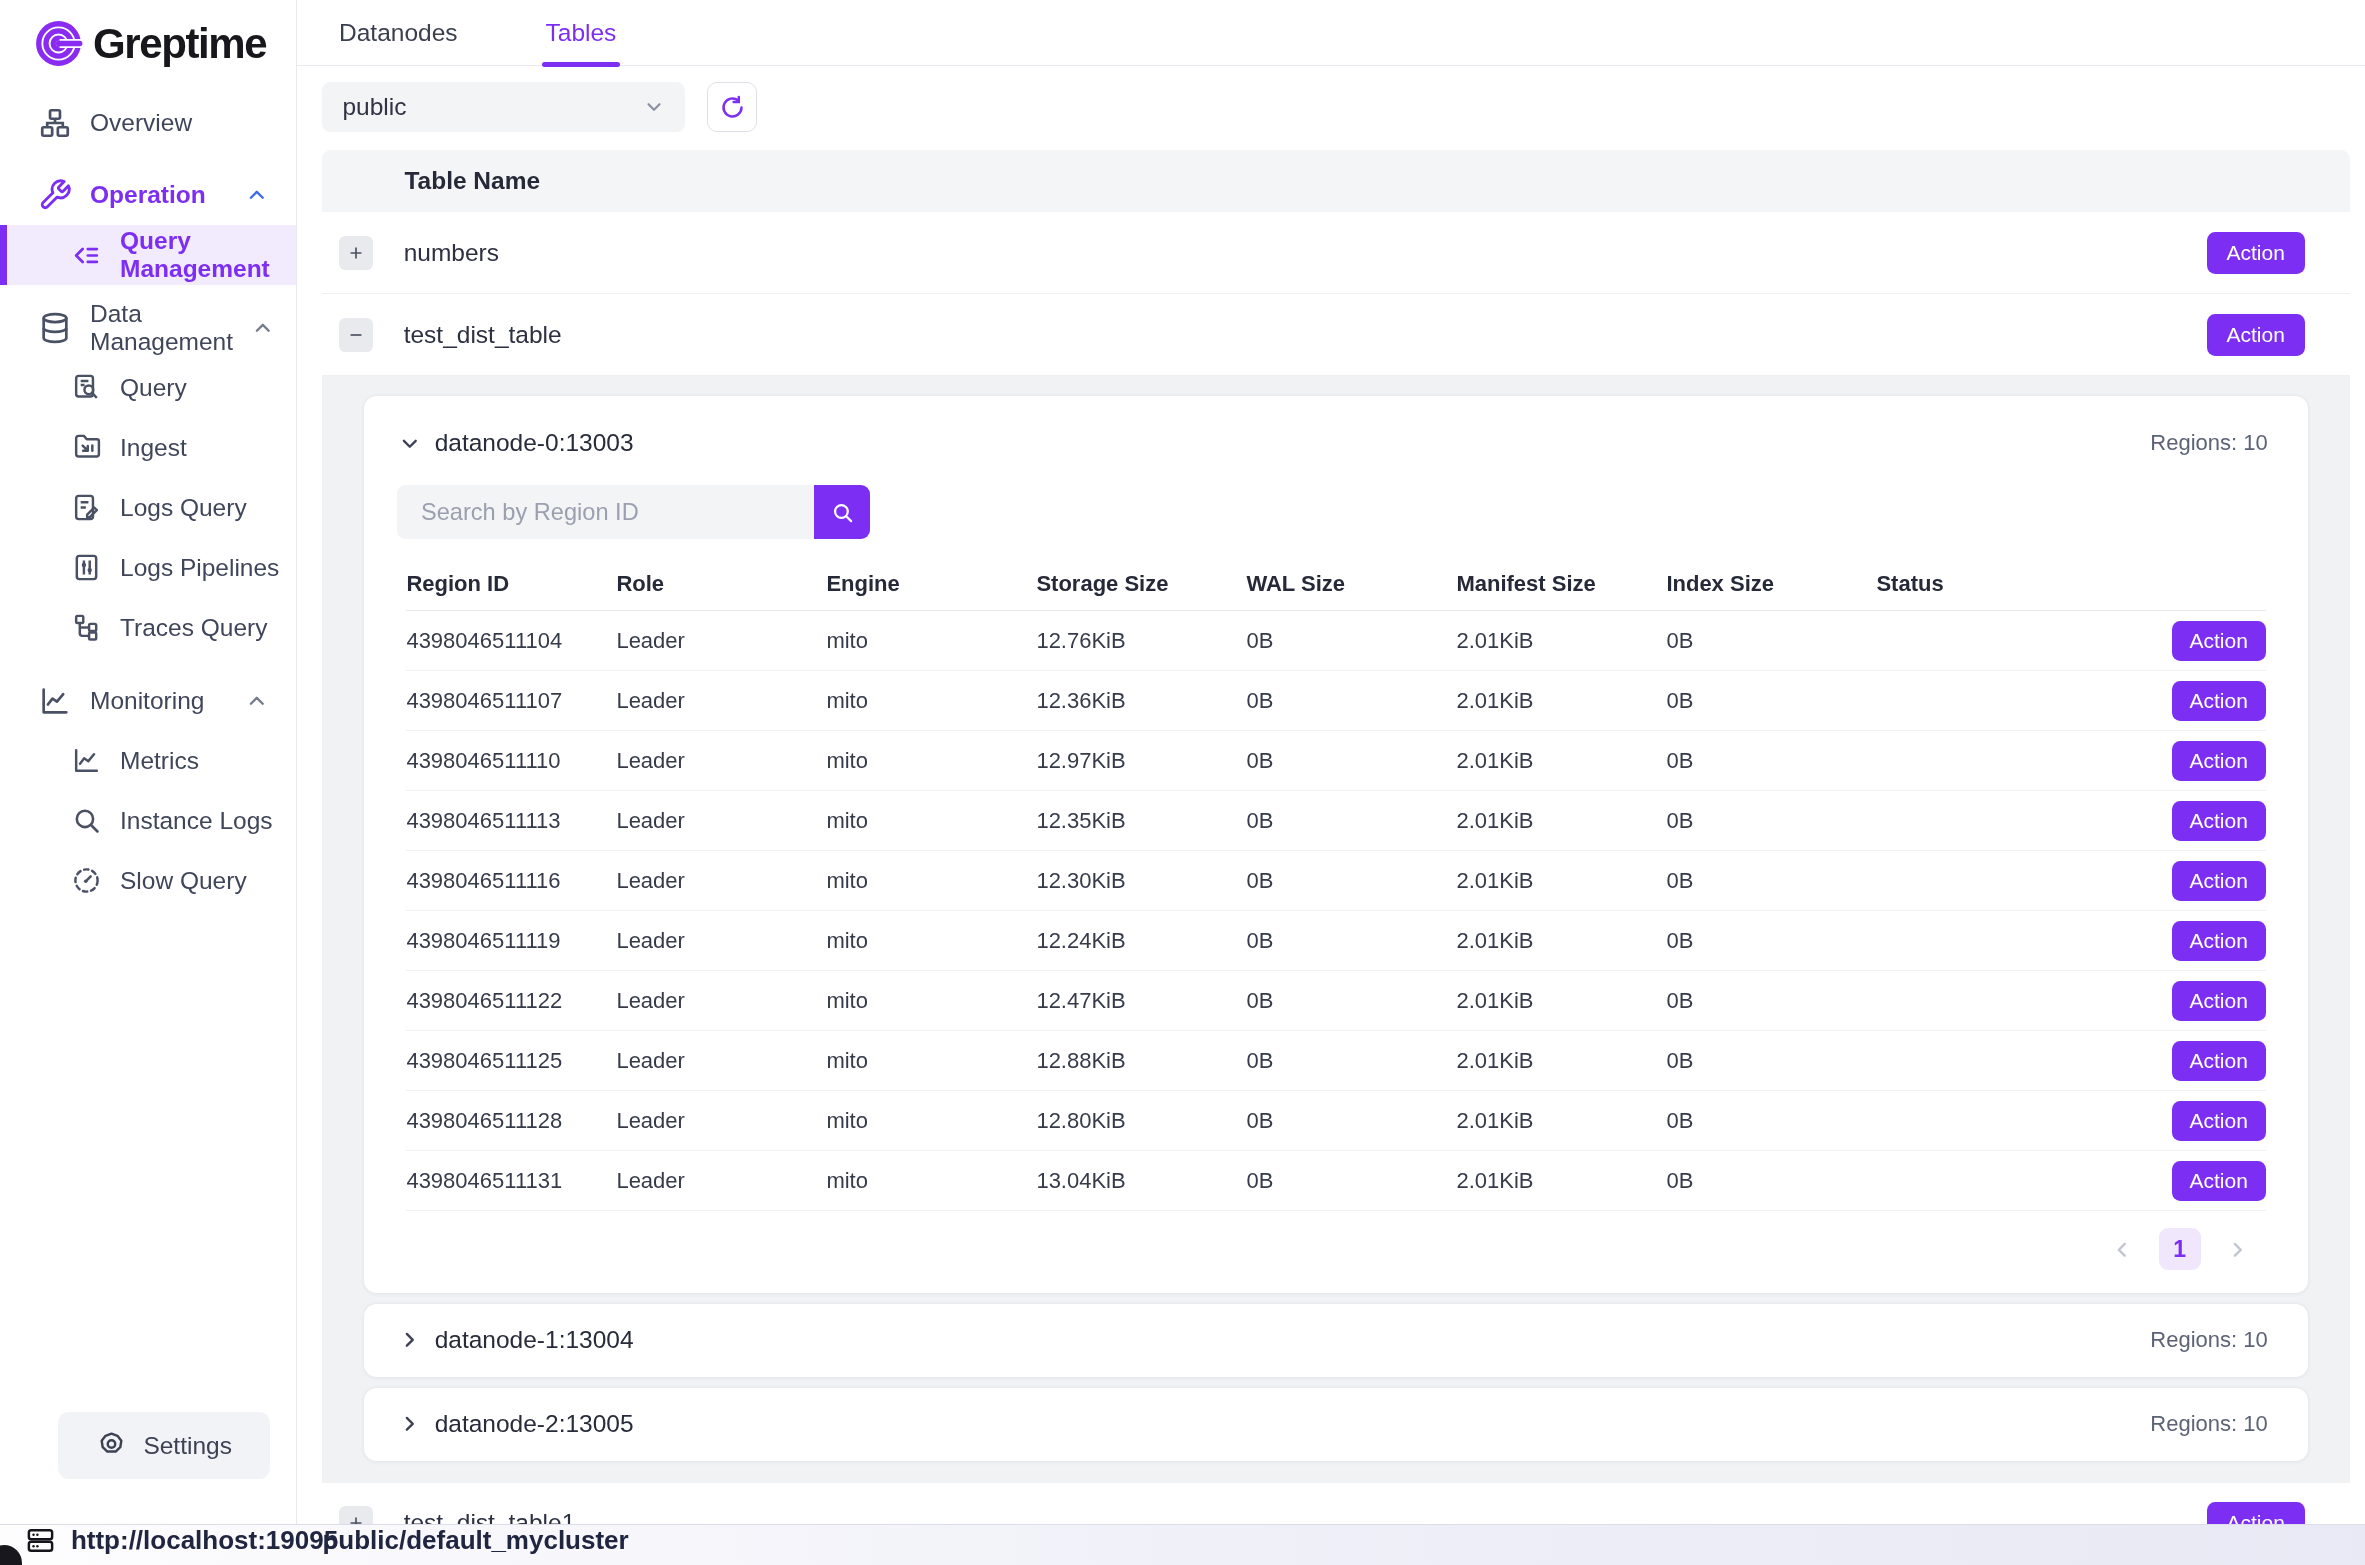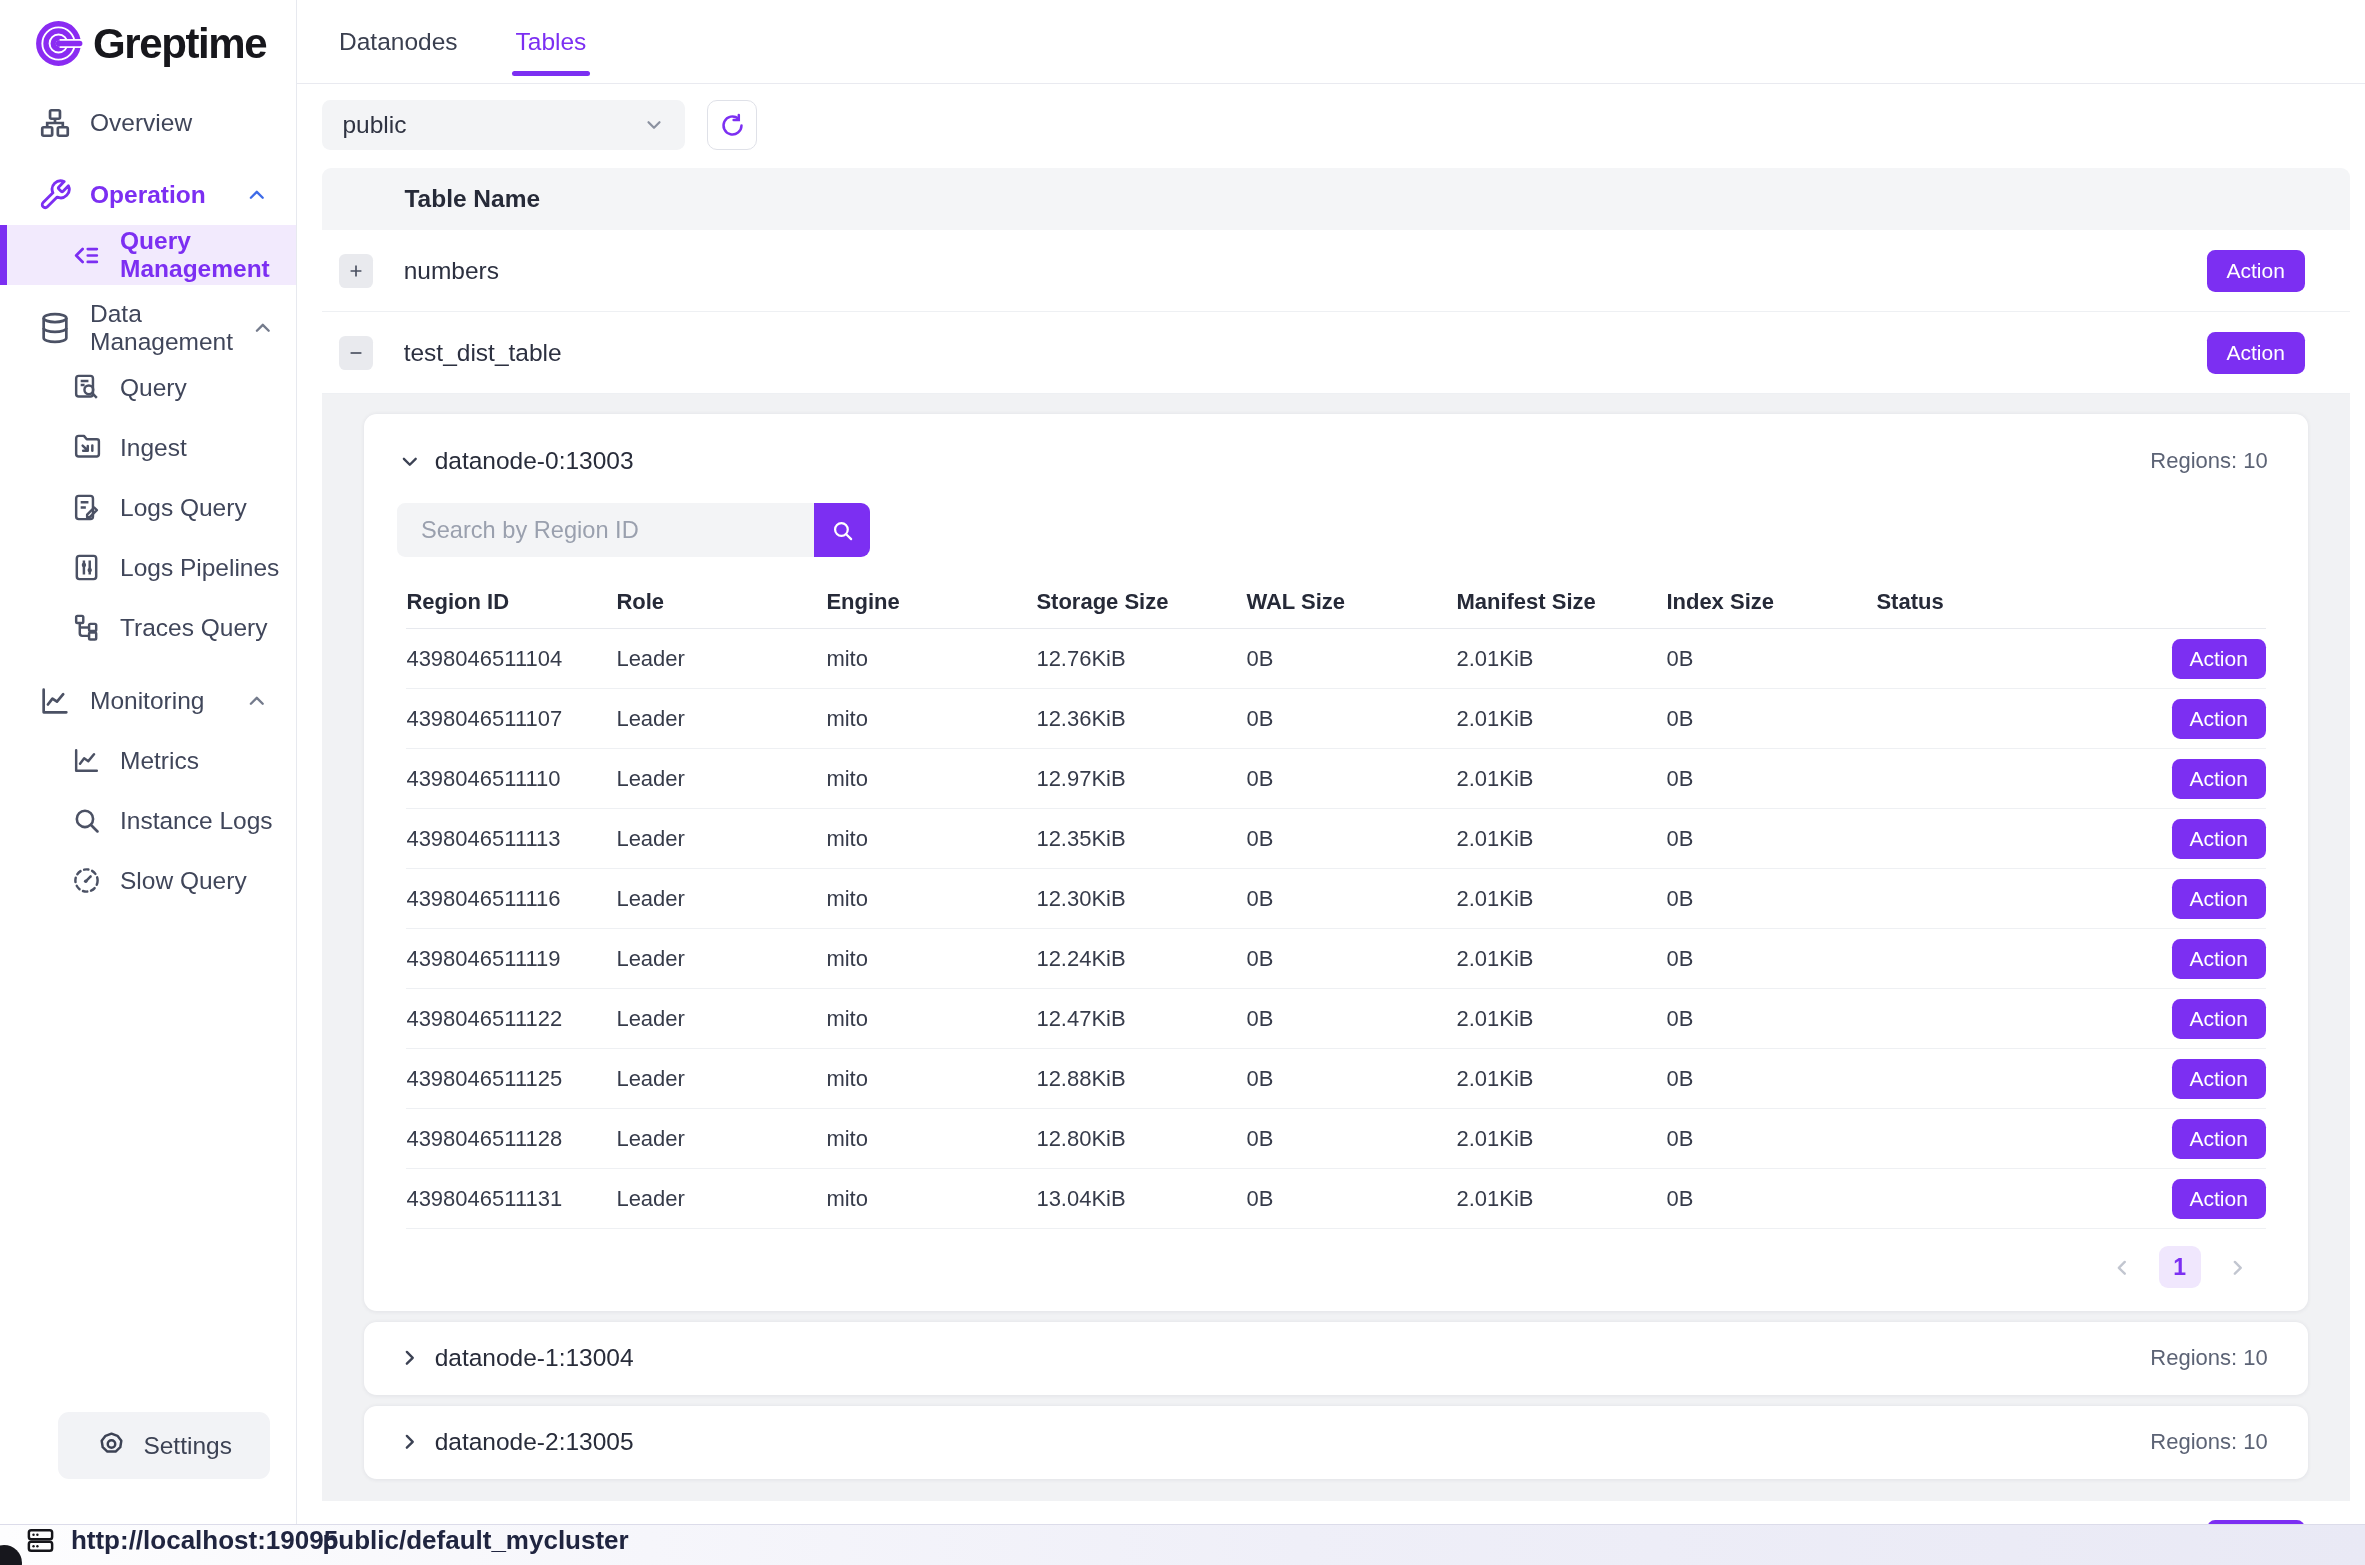--- a/index.html
+++ b/index.html
@@ -29,22 +29,22 @@
   .chev.blue { color:#3e6be8; }
   .chev svg { width:100%; height:100%; }
   .settings-wrap { margin-top:auto; padding:0 0 87px 58px; }
   .settings-btn { width:212px; height:67px; background:#f2f3f6; border:none; border-radius:11px;
     display:flex; align-items:center; justify-content:center; gap:16.3px; font-size:24.5px;
     color:#3c4254; cursor:pointer; font-family:inherit; }
   .settings-btn svg { width:31px; height:31px; color:#3c4254; }
 
   
   .main { flex:1; display:flex; flex-direction:column; position:relative; }
-  .tabbar { height:84px; border-bottom:1.8px solid #e9eaf0; display:flex; align-items:center;
-    gap:58px; padding-left:42px; flex:none; }
+  .tabbar { height:66px; border-bottom:1.8px solid #e9eaf0; display:flex; align-items:center;
+    gap:88px; padding-left:42px; flex:none; }
   .tab { font-size:24.5px; color:#3a3f4f; height:66px; display:flex; align-items:center;
     cursor:pointer; position:relative; font-weight:500; }
   .tab.active { color:#7c2ff2; }
   .tab.active::after { content:""; position:absolute; left:-3.6px; right:-3.6px; bottom:-1.8px;
     height:5.4px; border-radius:3.6px; background:#7c2ff2; }
 
   .toolbar { display:flex; align-items:center; gap:22px; margin:16.3px 0 0 25.4px; flex:none; }
   .select { width:363px; height:50px; background:#f3f4f6; border-radius:8.2px; display:flex;
     align-items:center; padding:0 20px; font-size:24.5px; color:#2f3342; cursor:pointer; }
   .select .chev-d { margin-left:auto; width:22px; height:22px; color:#8b91a0; }

